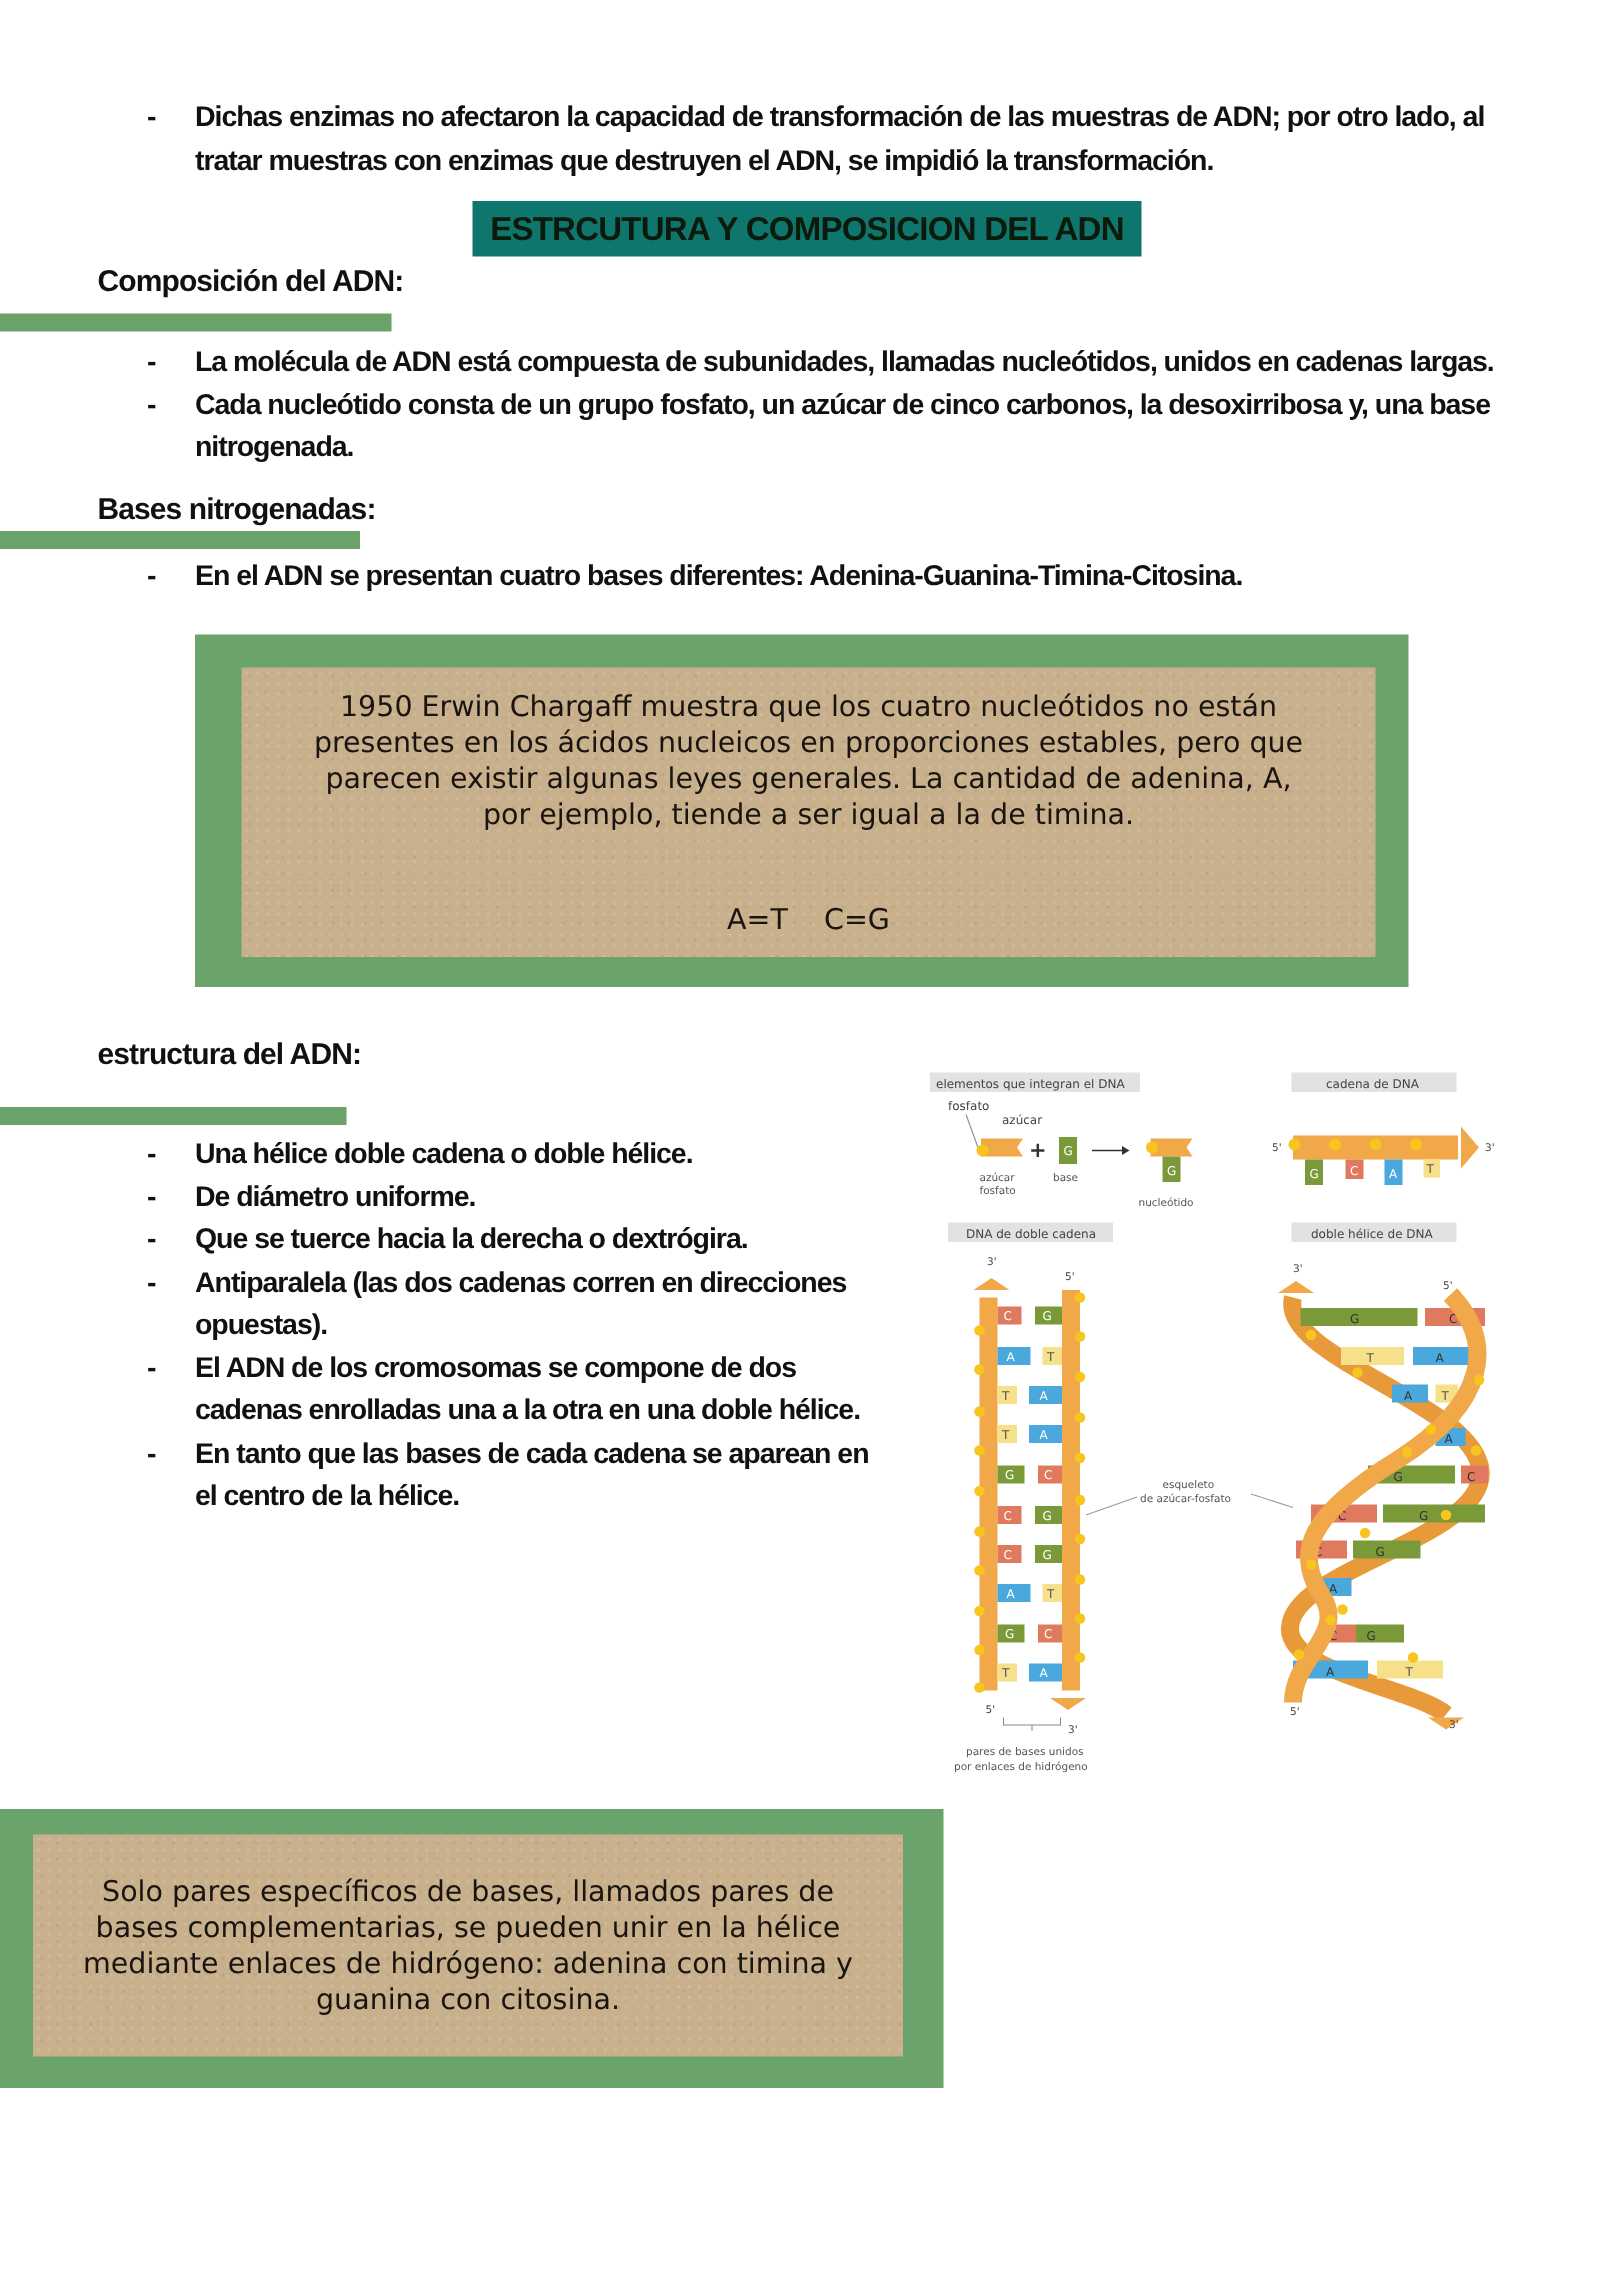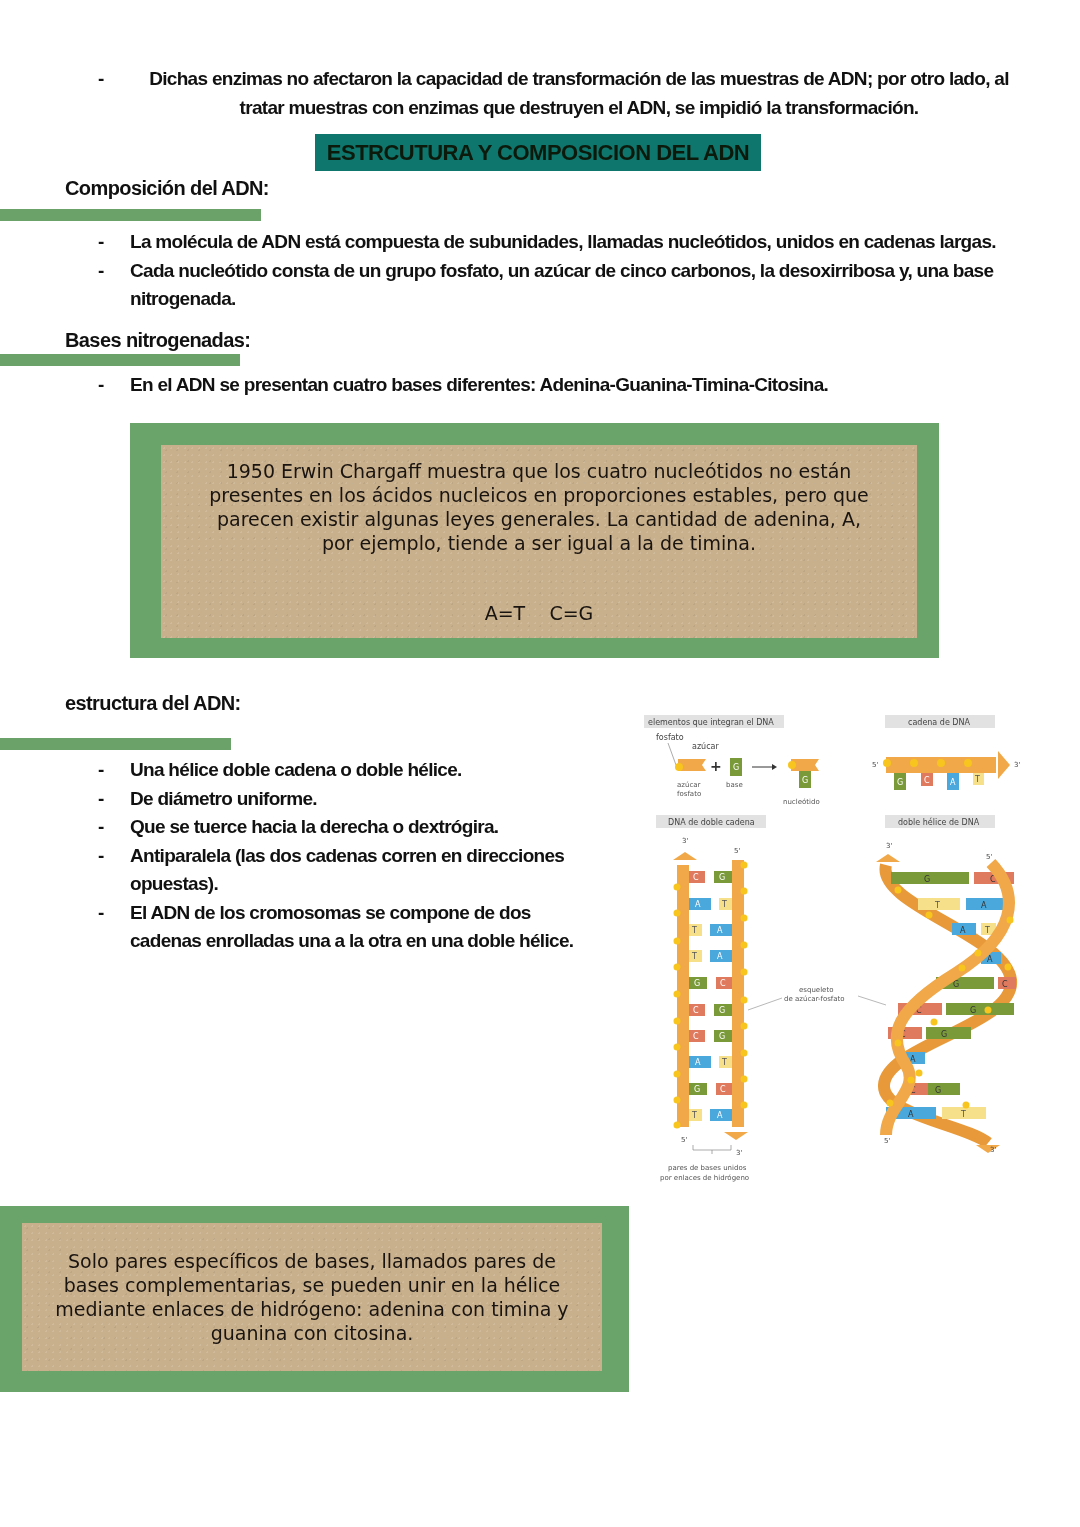--- a/index.html
+++ b/index.html
@@ -14,27 +14,27 @@
 
   .title-bar { position: absolute; left: 315px; top: 134px; width: 446px; height: 37px; background: #0f766e; display: flex; align-items: center; justify-content: center; }
   .title-bar span { font-size: 22px; font-weight: bold; letter-spacing: -0.5px; color: #0c1a0c; }
 
   .framed { position: absolute; background: #6ba46b; }
   .kraft { position: absolute; background: #c8b08c;
            background-image: radial-gradient(rgba(255,255,255,0.12) 1px, transparent 1px), radial-gradient(rgba(0,0,0,0.06) 1px, transparent 1px);
            background-size: 7px 7px, 11px 11px; display: flex; flex-direction: column; align-items: center; justify-content: center; text-align: center; }
   .kraft p { font-family: "DejaVu Sans", sans-serif; font-size: 19px; line-height: 24px; color: #1a1410; }
 
-  .diagram { position: absolute; left: 636px; top: 705px; width: 410px; height: 485px; }
+  .diagram { position: absolute; left: 612px; top: 705px; width: 410px; height: 485px; }
   .diagram svg text { font-family: "DejaVu Sans", sans-serif; }
 </style>
 </head>
 <body>
 
-<ul class="bullet-list" style="left:98px; top:65px; width:930px;text-align:center;">
+<ul class="bullet-list" style="left:98px; top:65px; width:930px;">
   <li>Dichas enzimas no afectaron la capacidad de transformación de las muestras de ADN; por otro lado, al tratar muestras con enzimas que destruyen el ADN, se impidió la transformación.</li>
 </ul>
 
 <div class="title-bar">
   <span>ESTRCUTURA Y COMPOSICION DEL ADN</span>
 </div>
 
 <div class="heading" style="left:65px; top:177px;">Composición del ADN:</div>
 <div class="underline-bar" style="top:209px; width:261px;"></div>
 <ul class="bullet-list" style="left:98px; top:228px; width:930px;">
@@ -55,20 +55,21 @@
 </div>
 
 <div class="heading" style="left:65px; top:692px;">estructura del ADN:</div>
 <div class="underline-bar" style="top:738px; width:231px;"></div>
 <ul class="bullet-list" style="left:98px; top:756px; width:500px;">
   <li>Una hélice doble cadena o doble hélice.</li>
   <li>De diámetro uniforme.</li>
   <li>Que se tuerce hacia la derecha o dextrógira.</li>
   <li>Antiparalela (las dos cadenas corren en direcciones opuestas).</li>
   <li>El ADN de los cromosomas se compone de dos cadenas enrolladas una a la otra en una doble hélice.</li>
+  <li>En tanto que las bases de cada cadena se aparean en el centro de la hélice.</li>
 </ul>
 
 <div class="diagram">
   <svg width="410" height="485" viewBox="0 0 410 485" xmlns="http://www.w3.org/2000/svg">
 
     <g>
       <rect x="8" y="10" width="140" height="13" fill="#e2e2e2"></rect>
       <text x="12" y="20" font-size="8" fill="#444">elementos que integran el DNA</text>
       <text x="20" y="35" font-size="8" fill="#444">fosfato</text>
       <text x="56" y="44" font-size="8" fill="#444">azúcar</text>

